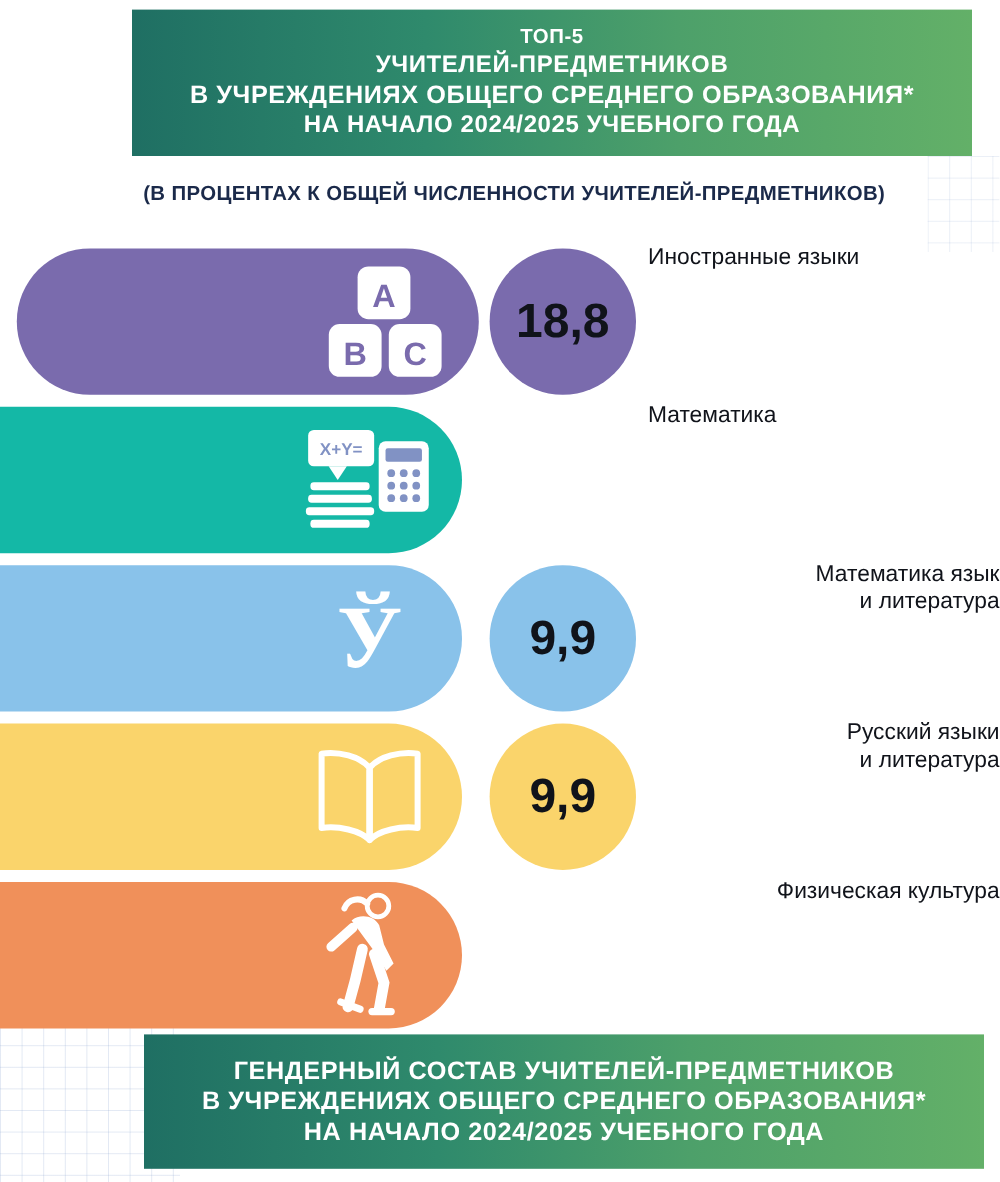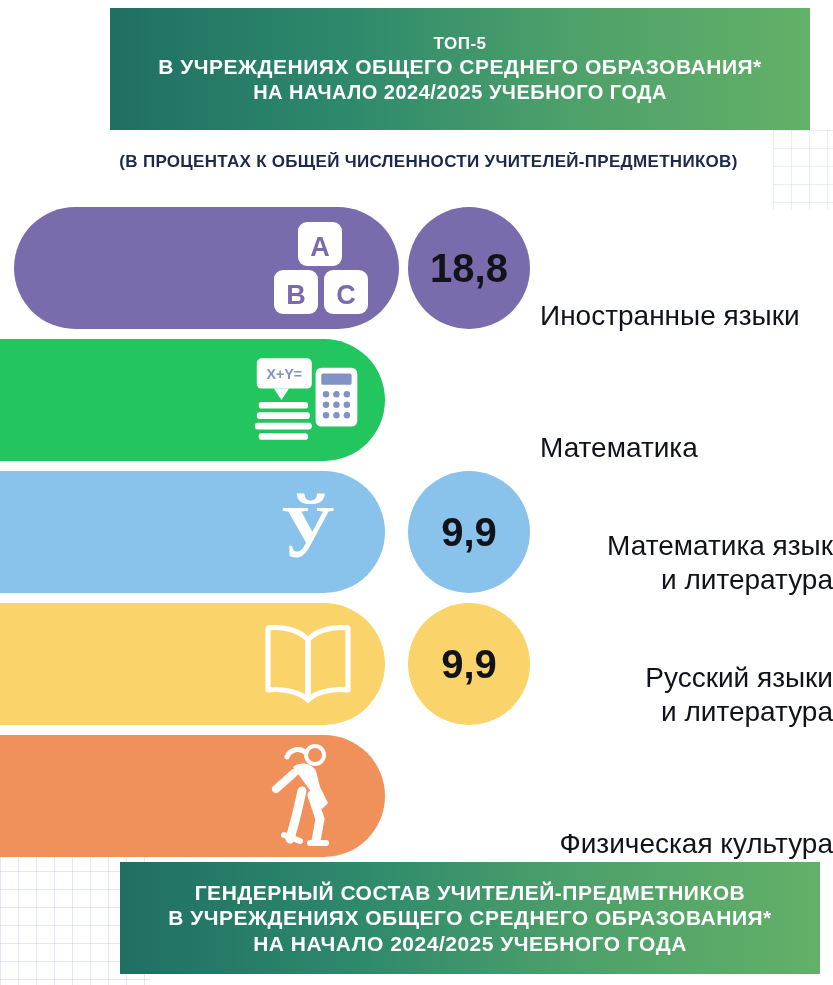--- a/index.html
+++ b/index.html
@@ -136,22 +136,22 @@
     font-weight: bold;
     color: #10131a;
   }
   .label {
     position: absolute;
     left: 540px;
     top: 0;
     width: 293px;
     height: 130px;
     display: flex;
-    align-items: flex-end;
-    font-size: 28px;
+    align-items: flex-start;
+    font-size: 19px;
     color: #10131a;
     line-height: 1.22;
   }
   .label.align-right { justify-content: flex-end; text-align: right; }
   .label.align-left { justify-content: flex-start; text-align: left; }
 
   
   .icon-wrap {
     width: 110px;
     height: 104px;
@@ -168,20 +168,21 @@
   }
 </style>
 </head>
 <body>
 
 <div class="grid-decor"></div>
 <div class="grid-decor-tr"></div>
 
 <div class="banner banner-top">
   <div class="banner-line l1">ТОП-5</div>
+  <div class="banner-line l2">УЧИТЕЛЕЙ-ПРЕДМЕТНИКОВ</div>
   <div class="banner-line l3">В УЧРЕЖДЕНИЯХ ОБЩЕГО СРЕДНЕГО ОБРАЗОВАНИЯ*</div>
   <div class="banner-line l4">НА НАЧАЛО 2024/2025 УЧЕБНОГО ГОДА</div>
 </div>
 
 <div class="subtitle">(В ПРОЦЕНТАХ К ОБЩЕЙ ЧИСЛЕННОСТИ УЧИТЕЛЕЙ-ПРЕДМЕТНИКОВ)</div>
 
 <div class="chart">
 
   <div class="row row-0">
     <div class="bar" style="width:385px;background:#7a6bad;">
@@ -196,21 +197,21 @@
         </svg>
       </div>
     </div>
     <div class="bubble" style="background:#7a6bad;">18,8</div>
     <div class="label align-left">
       <span>Иностранные языки</span>
     </div>
   </div>
 
   <div class="row row-1">
-    <div class="bar" style="width:385px;background:#22c55e;">
+    <div class="bar" style="width:385px;background:#14b8a6;">
       <div class="icon-wrap">
         <svg width="116" height="100" viewBox="0 0 116 100" aria-hidden="true">
           <rect x="4" y="6" width="58" height="32" rx="5" fill="#ffffff"></rect>
           <text x="33" y="28" font-family="Liberation Sans, sans-serif" font-size="15" font-weight="bold" fill="#8192c4" text-anchor="middle">X+Y=</text>
           <path d="M22 38 L30 50 L38 38 Z" fill="#ffffff"></path>
           <rect x="66" y="16" width="44" height="62" rx="6" fill="#ffffff"></rect>
           <rect x="72" y="22" width="32" height="12" rx="2" fill="#8192c4"></rect>
           <circle cx="77" cy="44" r="3.4" fill="#8192c4"></circle>
           <circle cx="88" cy="44" r="3.4" fill="#8192c4"></circle>
           <circle cx="99" cy="44" r="3.4" fill="#8192c4"></circle>

